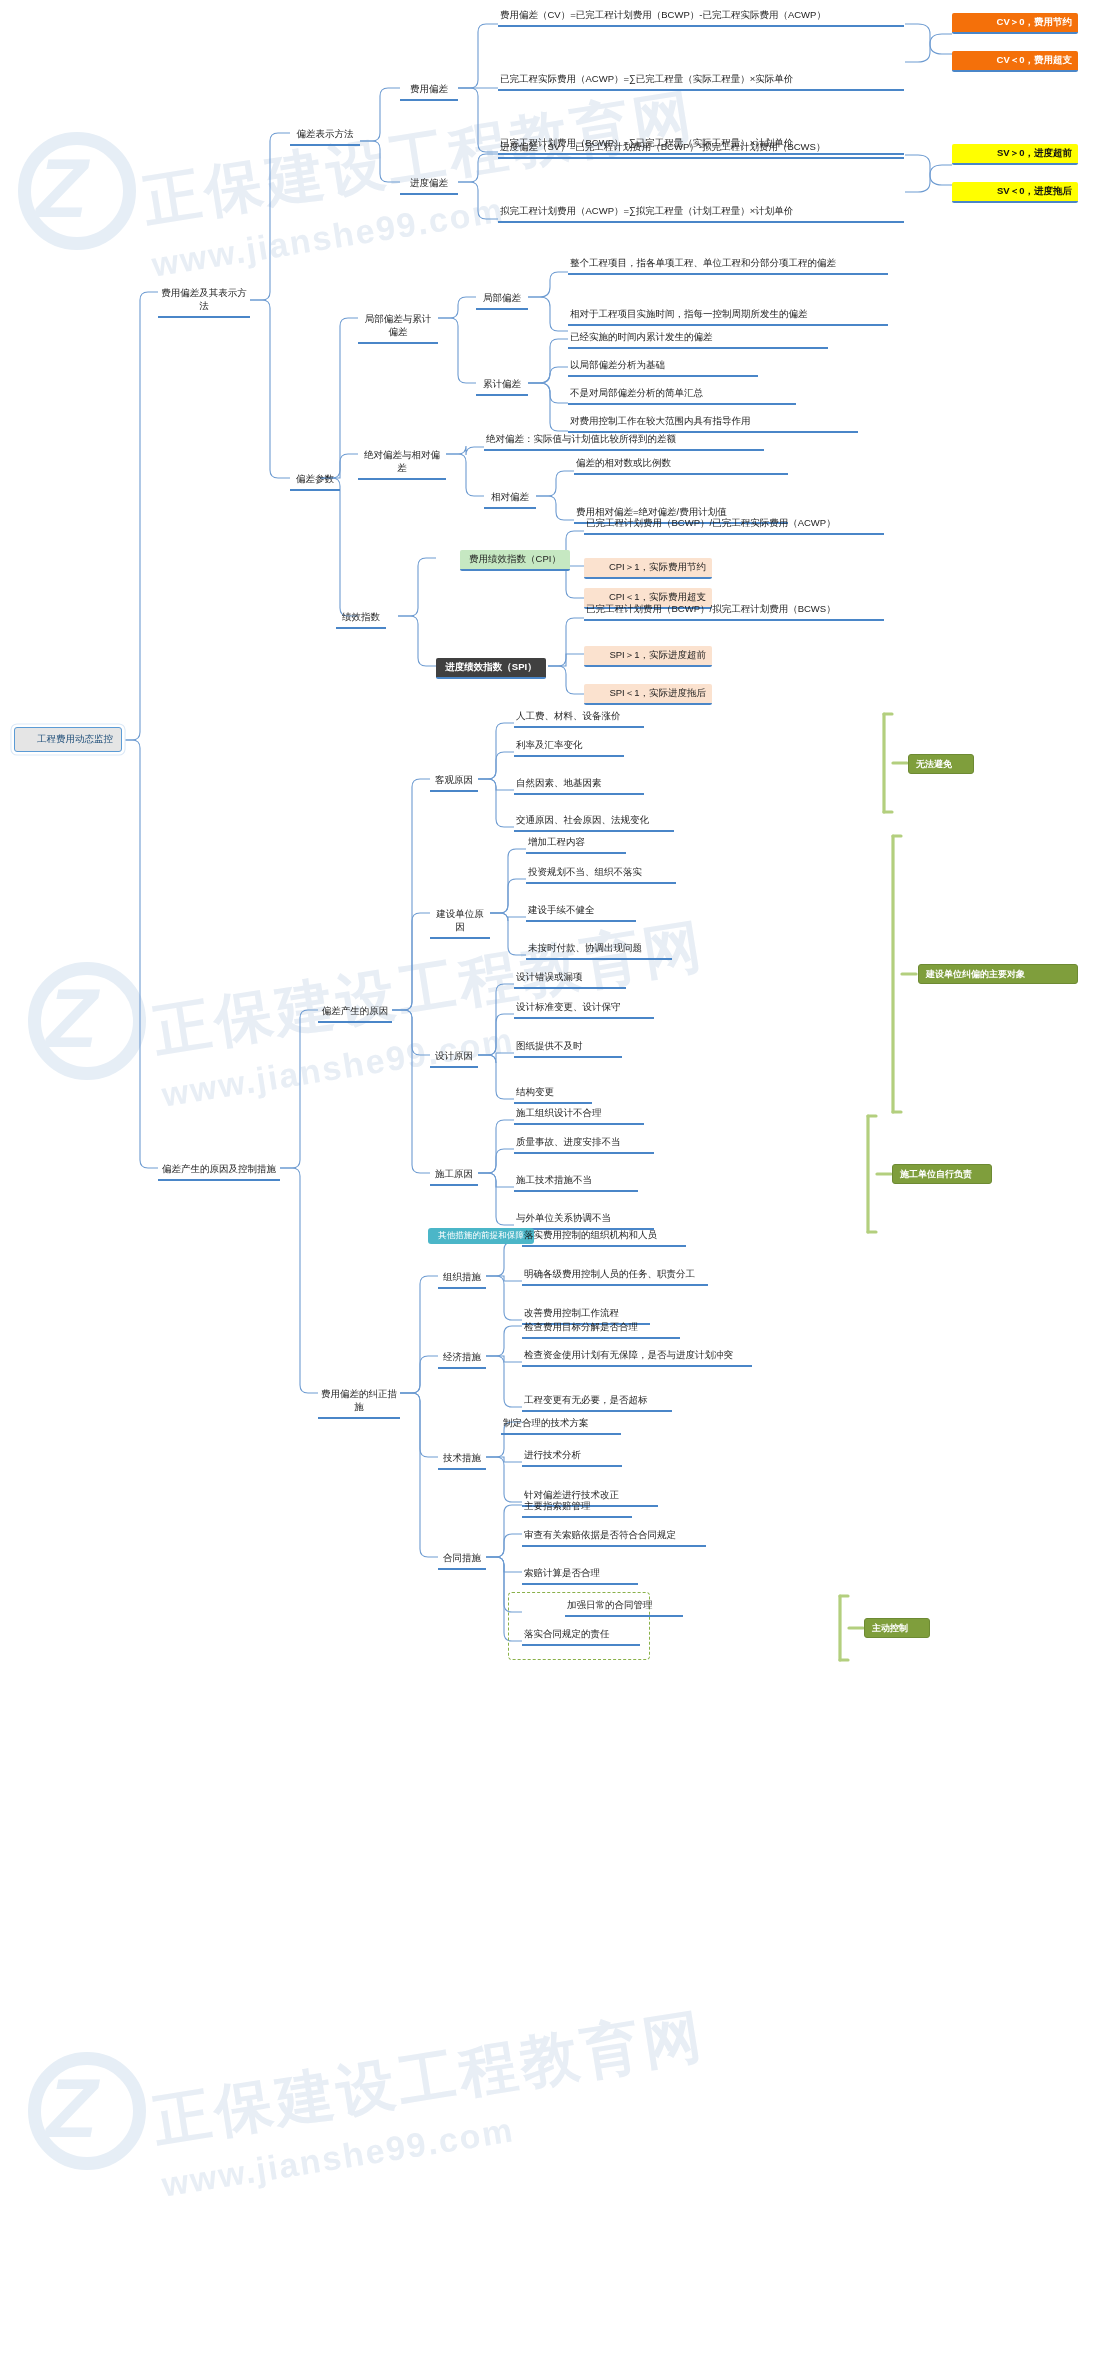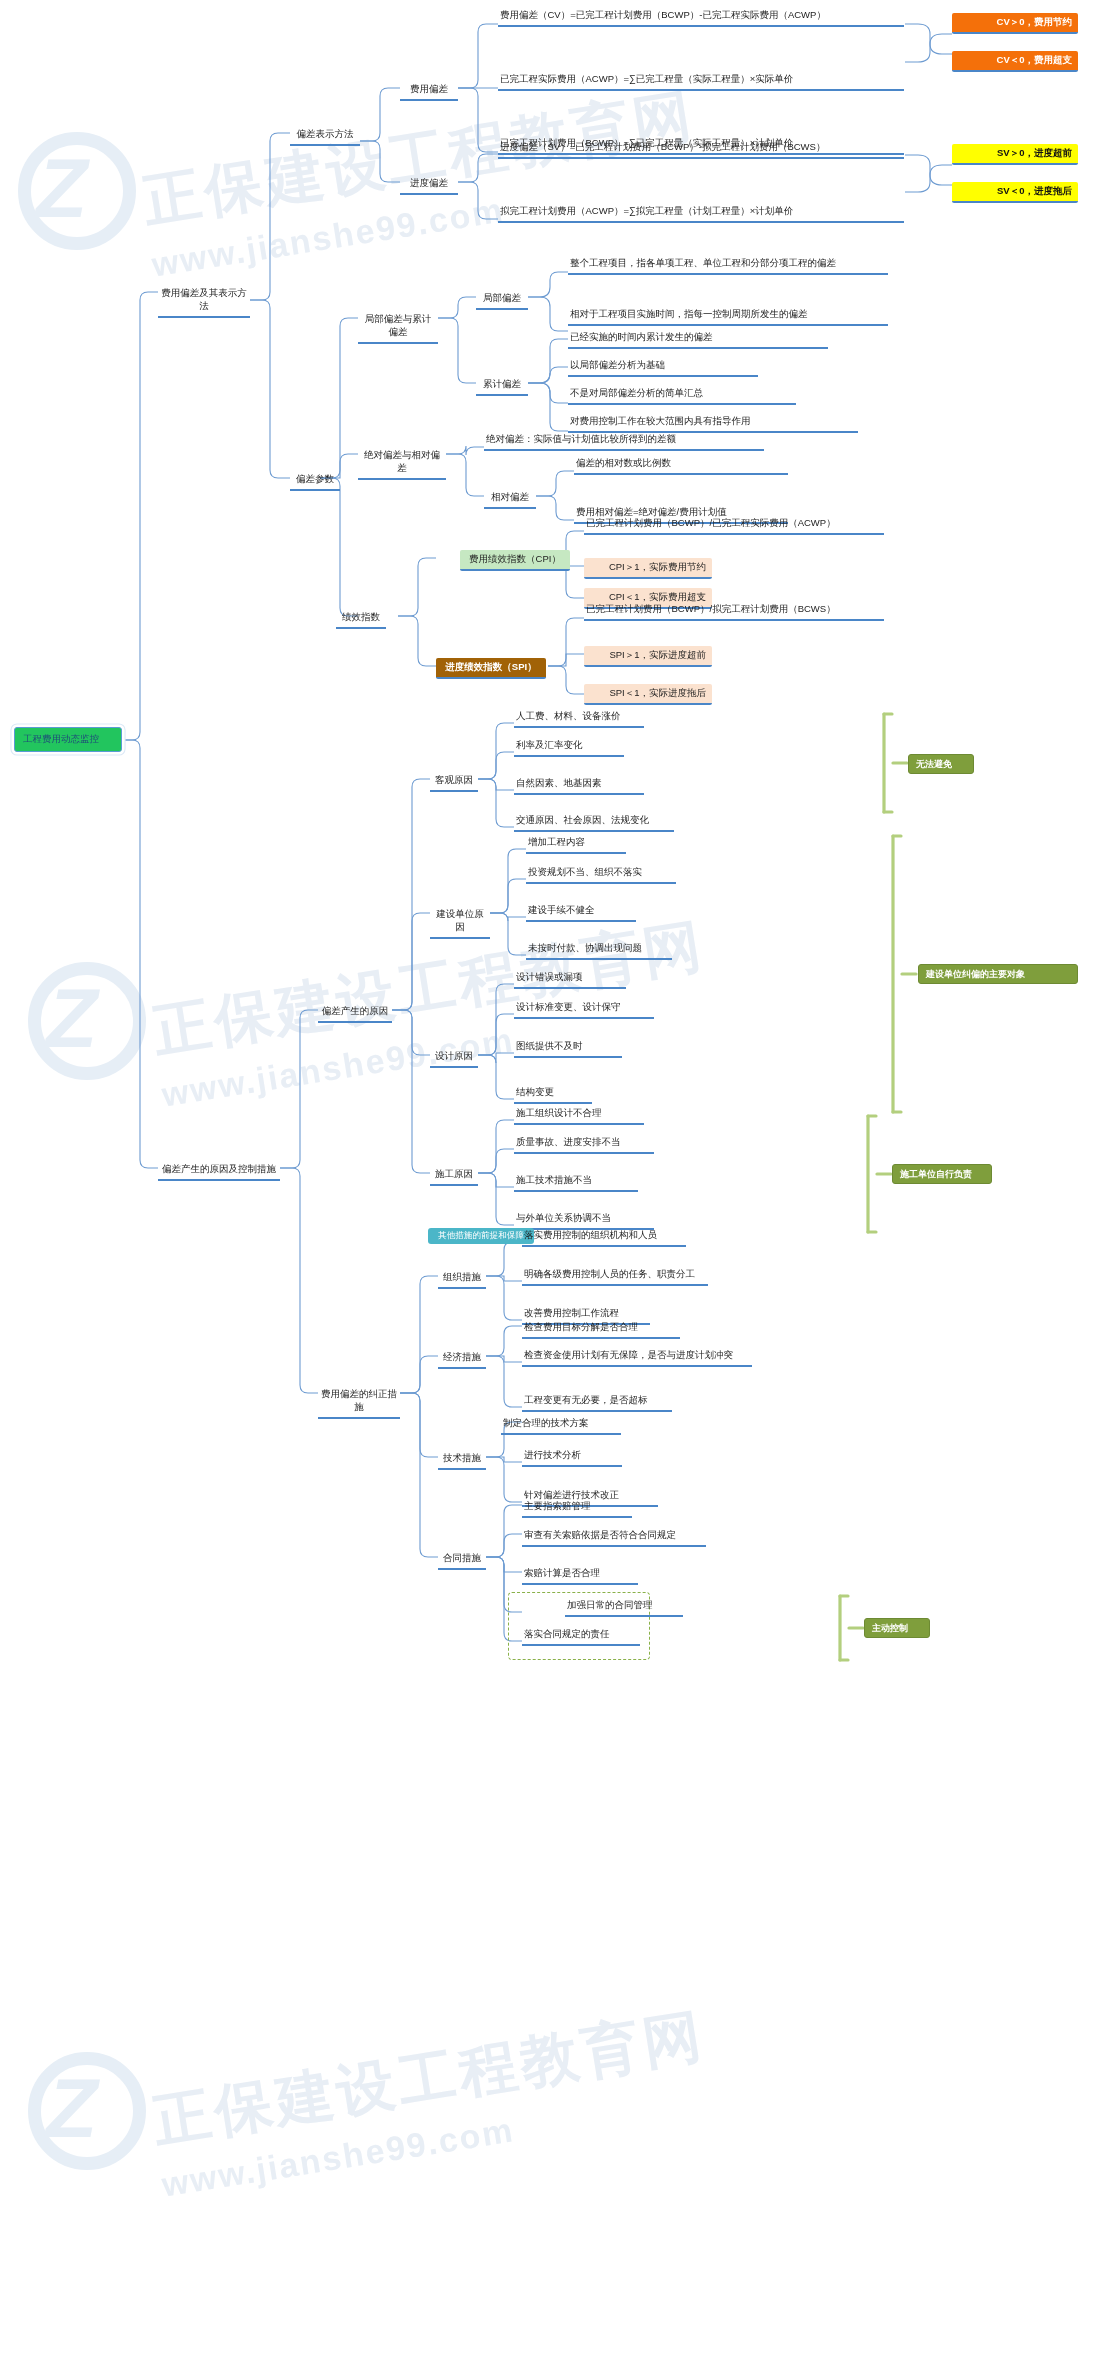--- a/index.html
+++ b/index.html
@@ -22,32 +22,32 @@
 
   
   .node{position:absolute;box-sizing:border-box;line-height:1.35;}
   
   .leaf{padding:1px 2px 3px 2px;border-bottom:2.2px solid #4a86c8;color:#1d1d1d;}
   
   .lbl{padding:1px 3px 3px 3px;border-bottom:2.2px solid #4a86c8;color:#1d1d1d;text-align:center;}
 
   
   .root{
-    border:1.4px solid #5b9bd5;background:#22c55e;color:#1f4e79;
-    border-radius:3px;padding:5px 8px;text-align:left;
+    border:1.4px solid #5b9bd5;background:#e5e5e5;color:#1f4e79;
+    border-radius:3px;padding:5px 8px;text-align:right;
     box-shadow:0 0 0 2.5px #ffffff, 0 0 0 3.6px #dce9f7;
   }
 
   
   .chip{border-radius:2px;padding:3px 6px;text-align:right;border-bottom:2.2px solid #4a86c8;}
   .chip.orange{background:#f4700a;color:#fff;font-weight:bold;}
   .chip.yellow{background:#ffff00;color:#111;font-weight:bold;}
   .chip.peach{background:#fbe2cf;color:#1d1d1d;}
   .chip.green{background:#c6e8c2;color:#1d1d1d;}
-  .chip.orange2{background:#a16207;color:#fff;font-weight:bold;}
+  .chip.orange2{background:#404040;color:#fff;font-weight:bold;}
 
   
   .tag{
     background:#7f9e3c;color:#fff;border-radius:3px;padding:3px 7px;
     text-align:left;font-size:9px;border:1px solid #6d8a33;font-weight:bold;
   }
 
   
   .dashbox{
     position:absolute;border:1.4px dashed #8ab14a;border-radius:4px;background:transparent;

